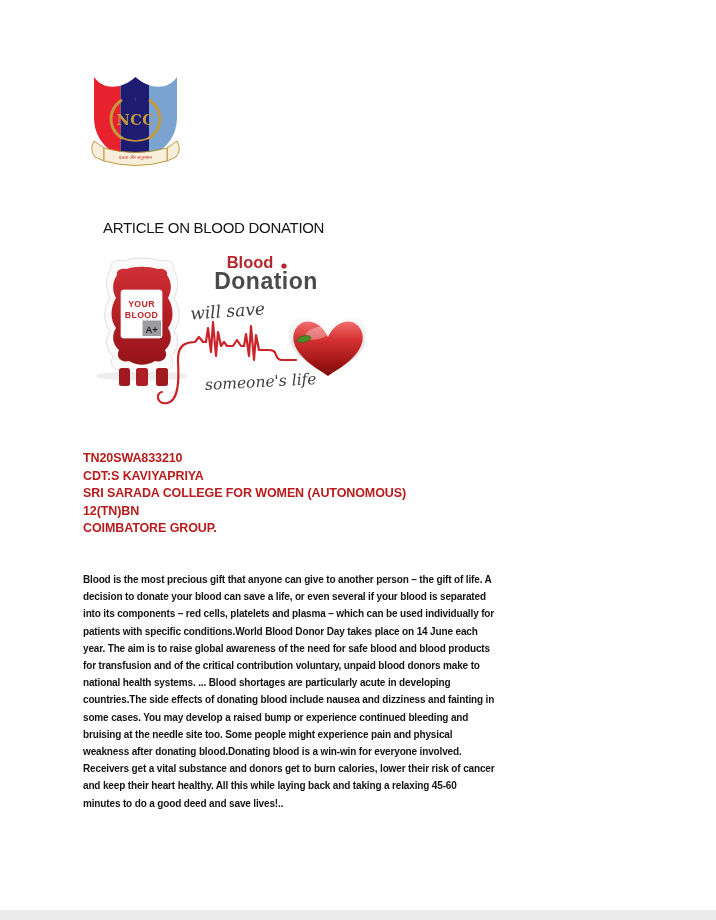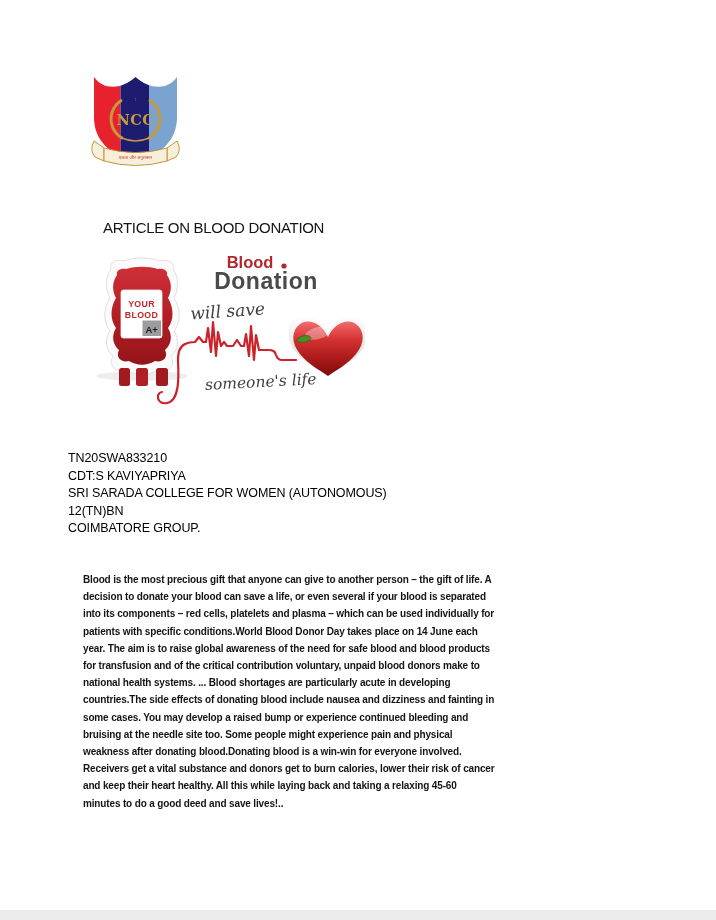--- a/index.html
+++ b/index.html
@@ -8,22 +8,22 @@
     font-family:"Liberation Sans",sans-serif;color:#161616;overflow:hidden;
   }
   .emblem{position:absolute;left:88px;top:71px;width:95px;height:102px;}
   .page-heading{
     position:absolute;left:103px;top:195px;
     font-size:15px;font-weight:normal;letter-spacing:-0.3px;color:#141414;
     line-height:16px;white-space:nowrap;margin-top:25px;
   }
   .illustration{position:absolute;left:85px;top:235px;width:280px;height:180px;}
   .cadet-block{
-    position:absolute;left:68px;top:450px;
-    font-size:12.5px;font-weight:normal;letter-spacing:-0.1px;color:#000000;
+    position:absolute;left:83px;top:450px;
+    font-size:12.5px;font-weight:bold;letter-spacing:-0.1px;color:#b91c1c;
     line-height:17.5px;white-space:pre-line;
   }
   .article-block{
     position:absolute;left:83px;top:571px;width:610px;
     font-size:10px;font-weight:bold;letter-spacing:-0.15px;color:#141414;
     line-height:17.2px;white-space:pre-line;
   }
   .screen-edge{position:absolute;left:0;bottom:0;width:716px;height:10px;background:#ececec;}
   .script-text{font-family:"DejaVu Serif",serif;font-style:italic;}
   svg text{user-select:none;}

